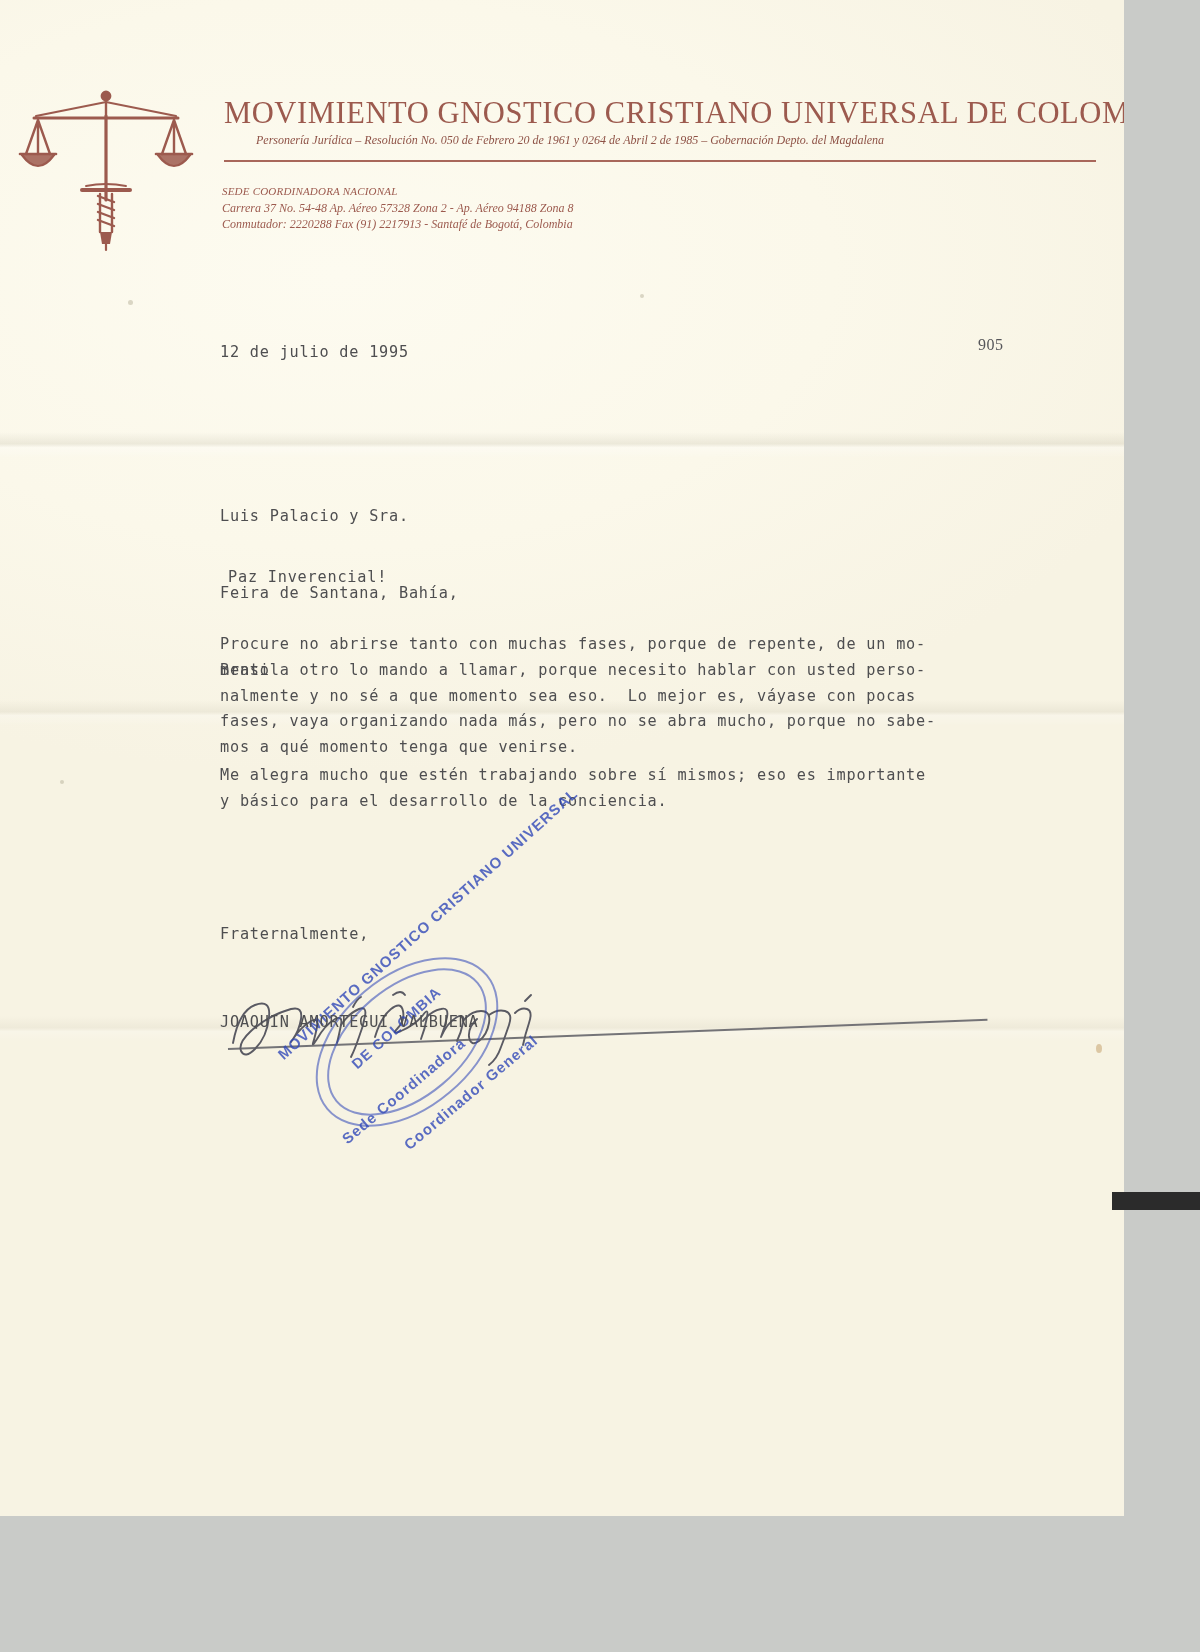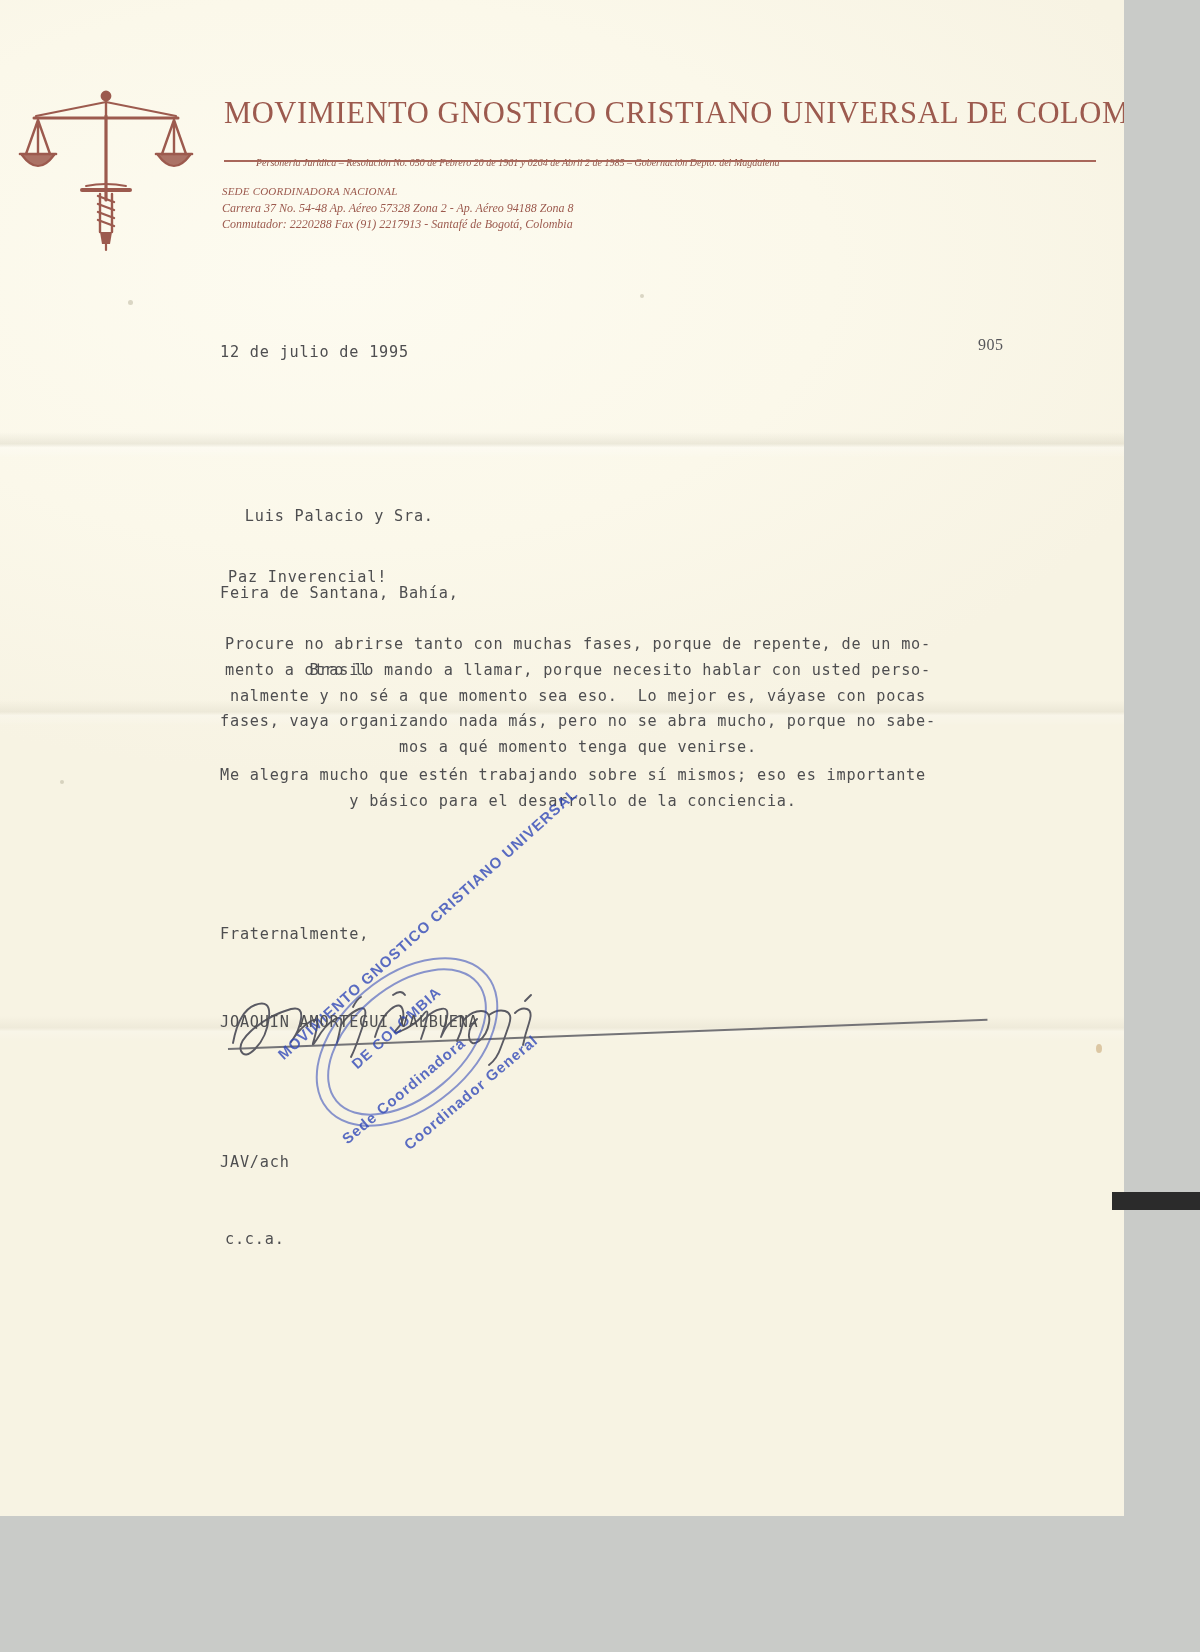--- a/index.html
+++ b/index.html
@@ -115,24 +115,23 @@
     height: 1.5px;
     background: #a8675a;
   }
   .head-sub {
     position: absolute;
     left: 256px;
     top: 133px;
     width: 840px;
     font-family: "Liberation Serif", serif;
     font-style: italic;
-    font-size: 10px;
+    font-size: 12px;
     color: #8e5246;
     white-space: nowrap;
-    margin-top: 24px;
   }
   .addr-block {
     position: absolute;
     left: 222px;
     top: 183px;
     font-family: "Liberation Serif", serif;
     font-style: italic;
     color: #9c5a4e;
     line-height: 16.5px;
   }
@@ -140,21 +139,20 @@
   .addr-line  { font-size: 12px; }
 
   
   .typed {
     font-family: "DejaVu Sans Mono", monospace;
     color: #4e4e50;
     font-size: 15.2px;
     letter-spacing: 0.8px;
     line-height: 25.8px;
     white-space: pre;
-    text-align: center;
   }
   .date-line {
     position: absolute;
     left: 220px;
     top: 340px;
   }
   .ref-num {
     position: absolute;
     left: 978px;
     top: 336px;
@@ -348,24 +346,20 @@
       </g>
     </svg>
     <div class="stamp-text st-1">MOVIMIENTO GNOSTICO CRISTIANO UNIVERSAL</div>
     <div class="stamp-text st-2">DE COLOMBIA</div>
     <div class="stamp-text st-3">Sede Coordinadora</div>
     <div class="stamp-text st-4">Coordinador General</div>
   </div>
 
   <div class="typed signer-name">JOAQUIN AMORTEGUI VALBUENA</div>
 
-  <div class="typed initials">
-    <div>JAV/ach</div>
-    <div>c.c.a.</div>
-  </div>
 
   <div class="edge-shade-right"></div>
   <div class="edge-shade-bottom"></div>
   <div class="dark-strip-right"></div>
   <div class="dark-strip-bottom"></div>
   <div class="black-mark"></div>
 
   <span class="sr-only">Joaquín Amortegui</span>
 </div>
 

